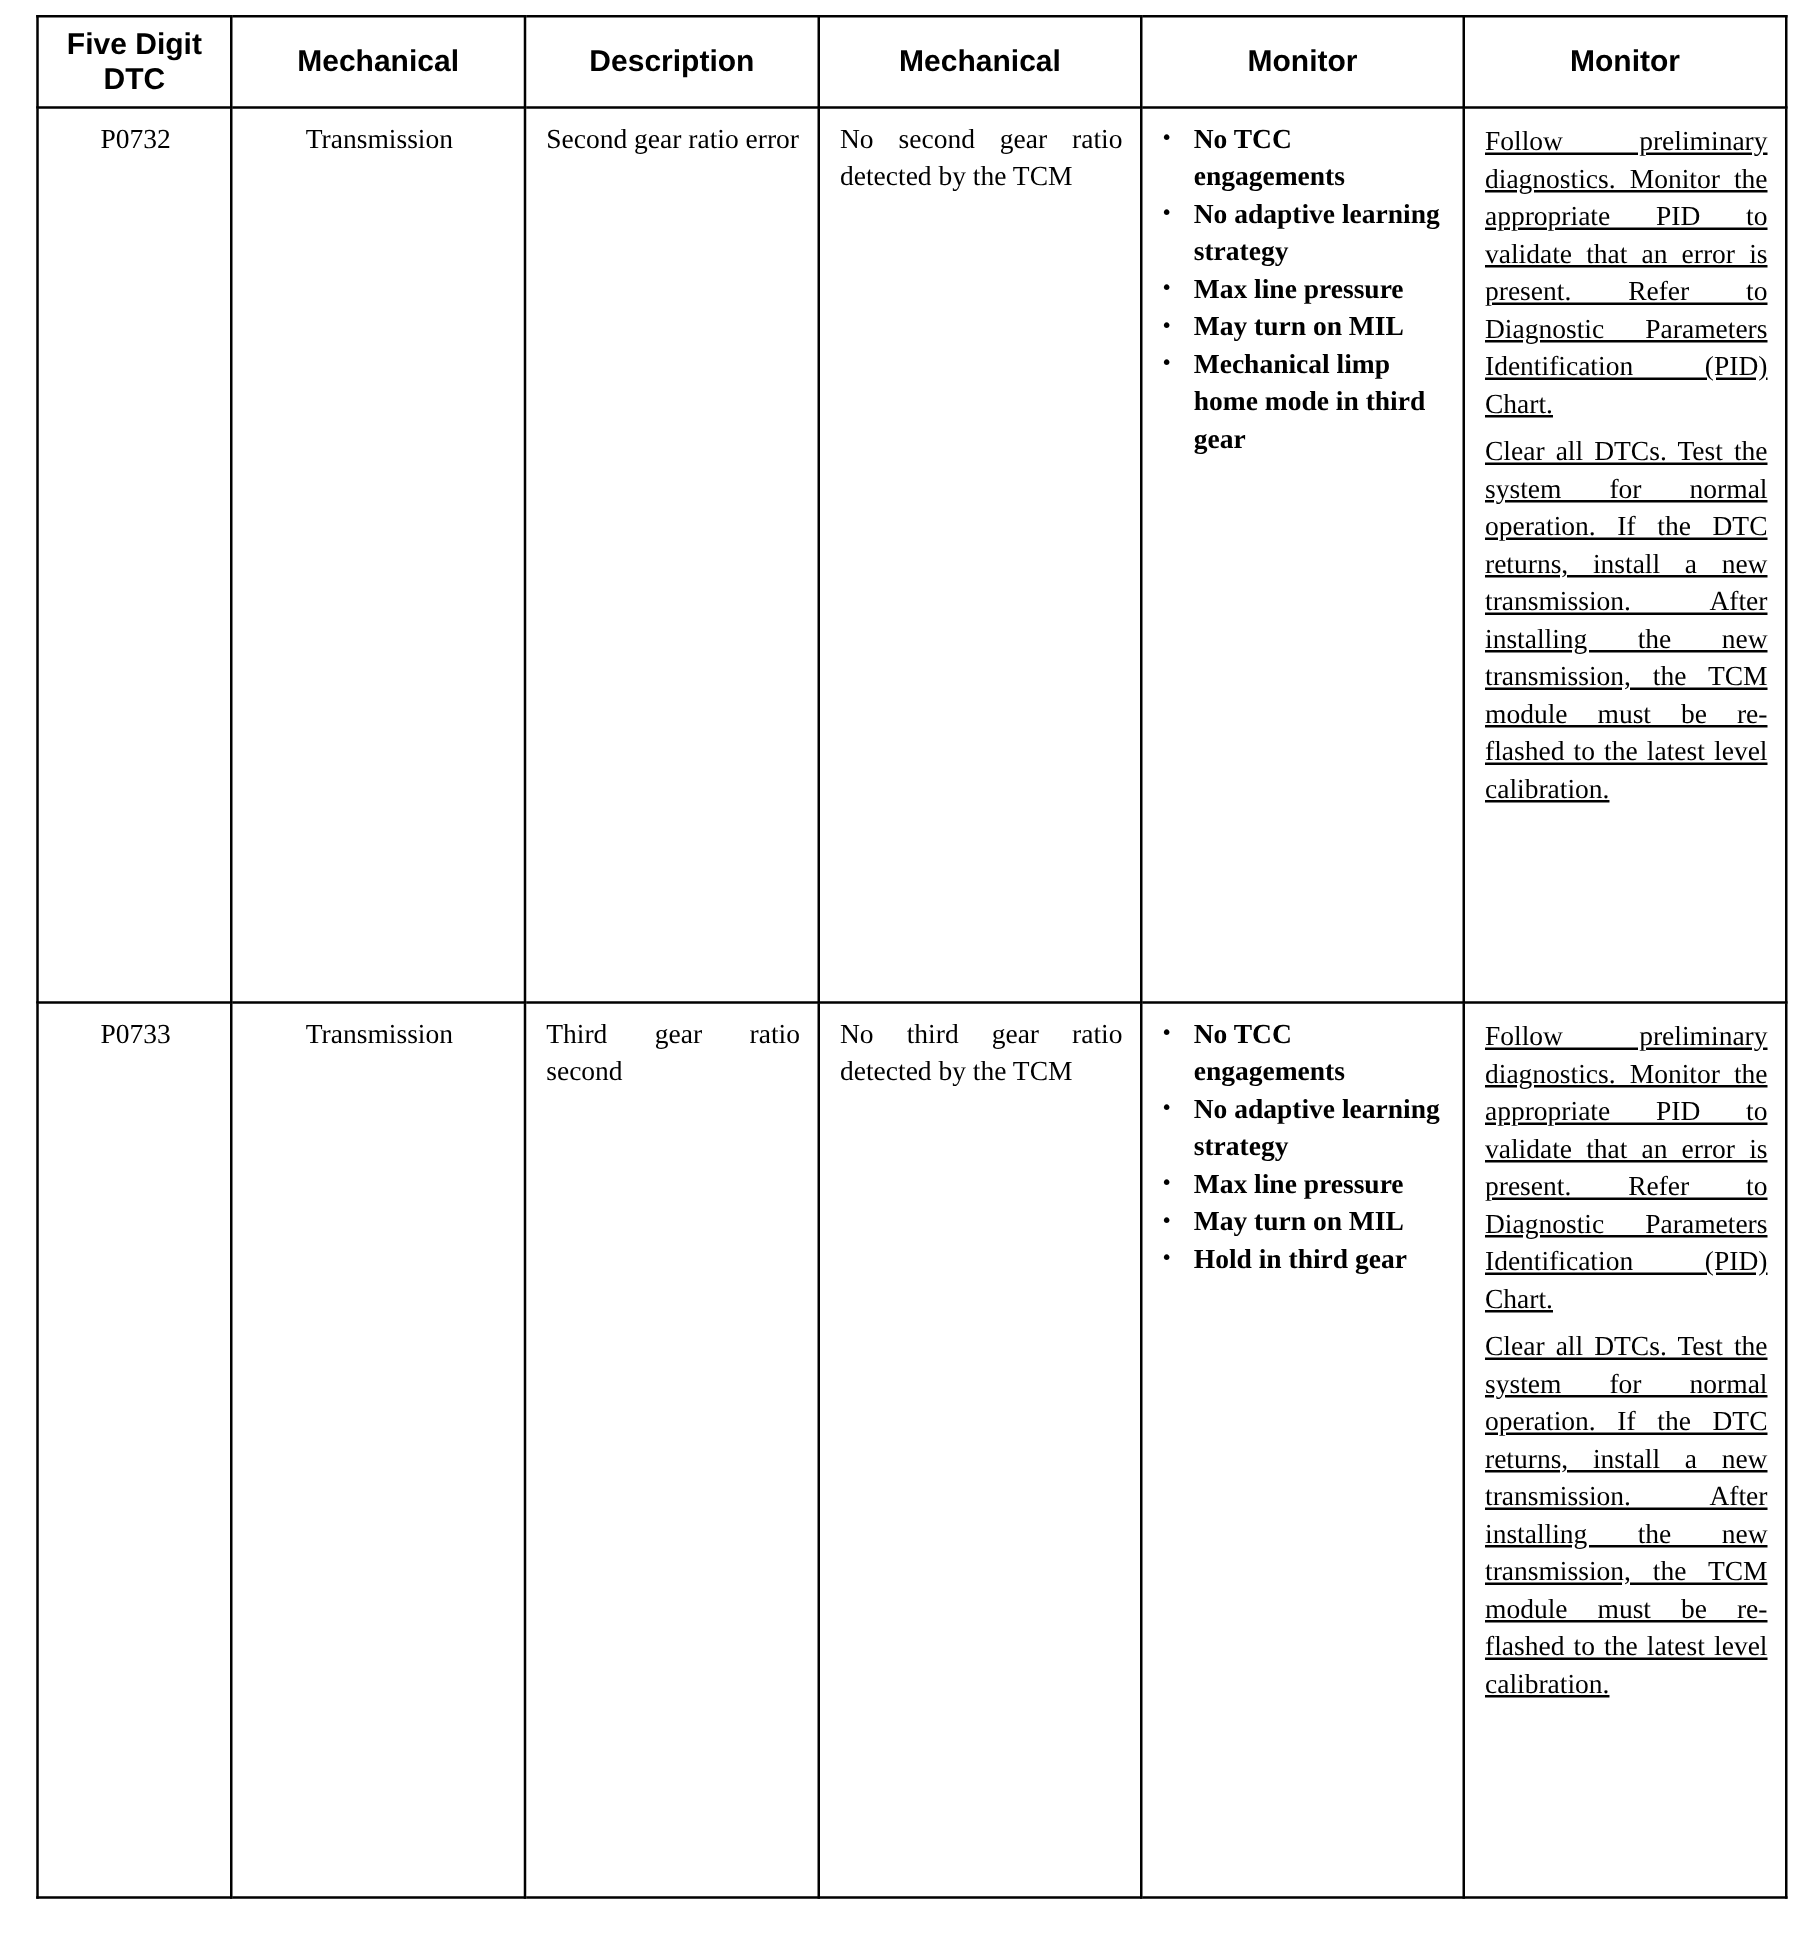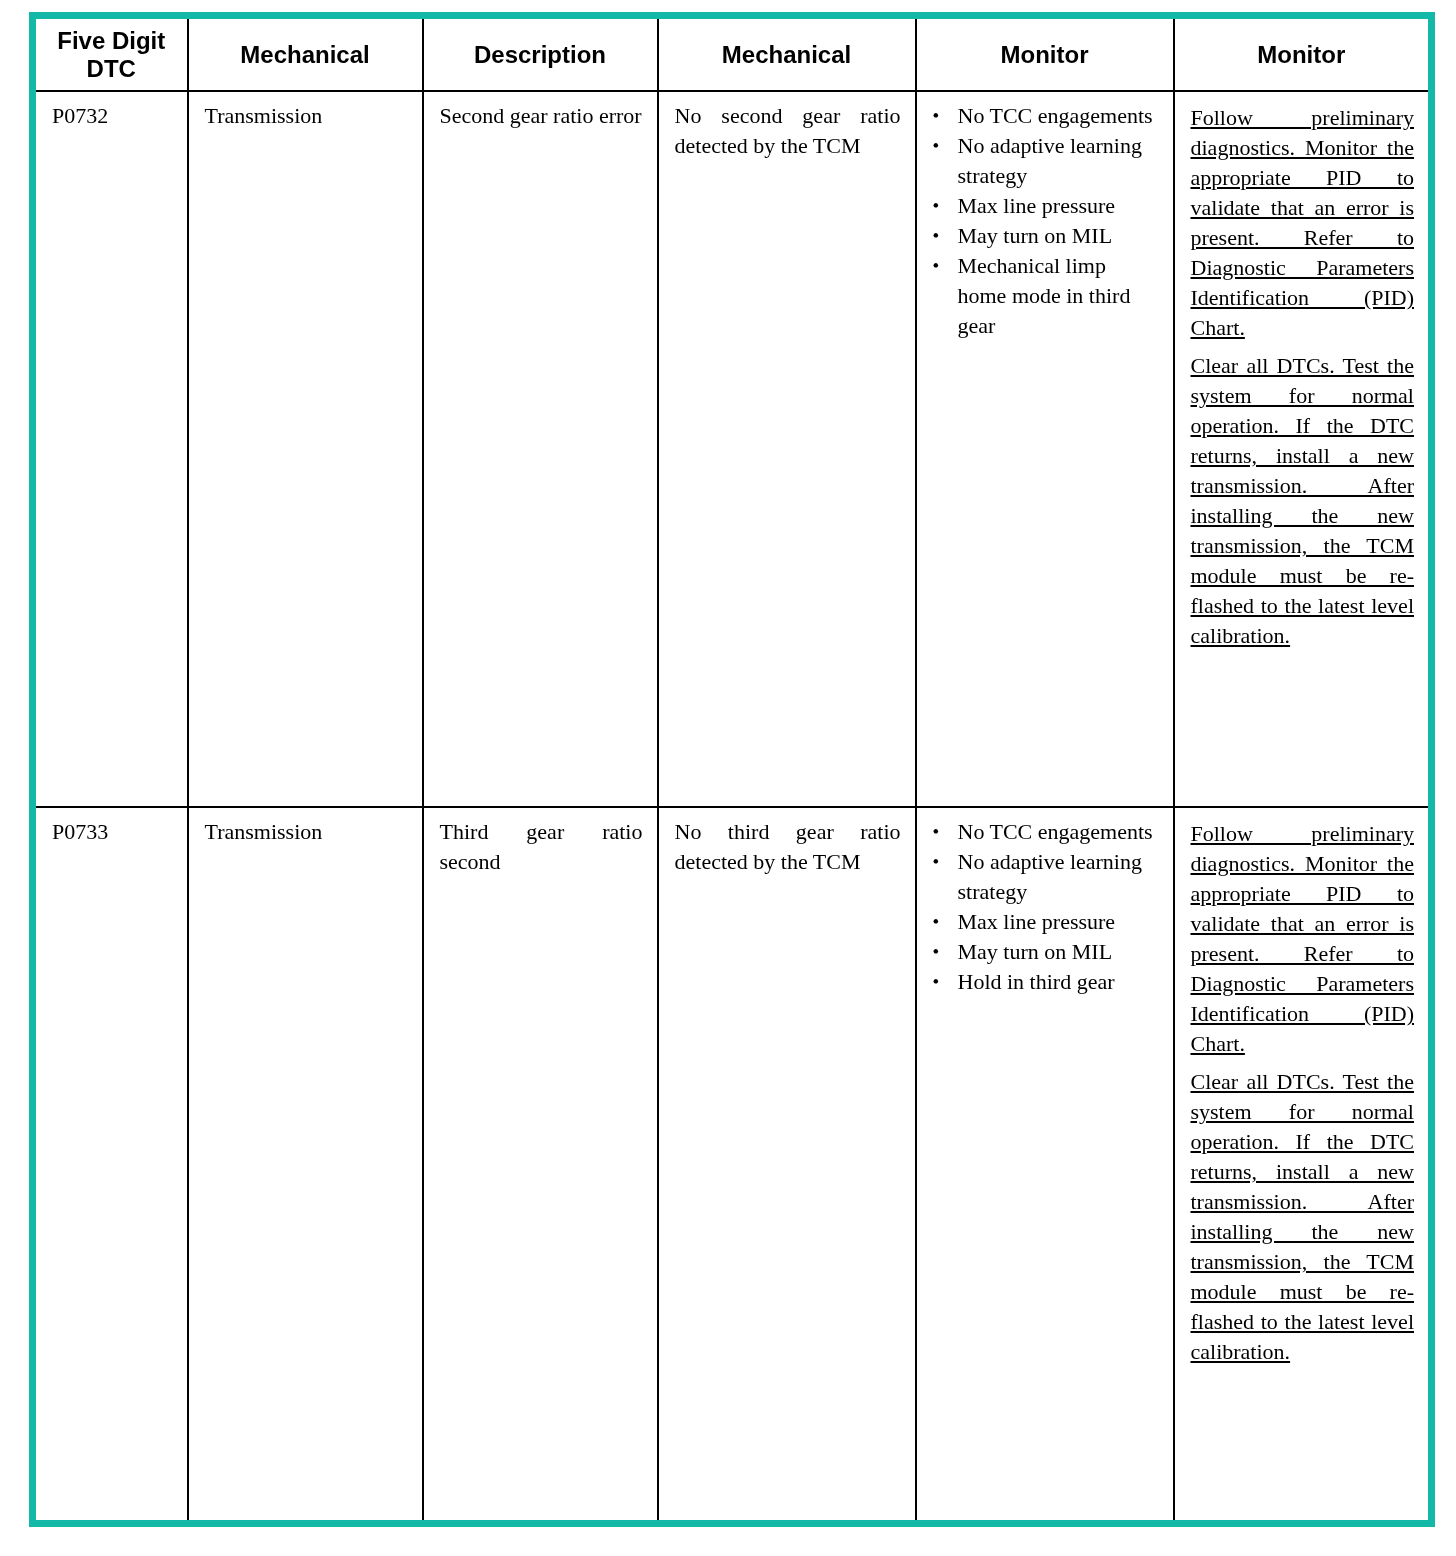--- a/index.html
+++ b/index.html
@@ -8,21 +8,21 @@
     width: 1456px;
     color: #000;
     font-family: "Liberation Serif", serif;
   }
   .page { padding: 12px 28px 14px 29px; }
 
   table.dtc-table {
     border-collapse: collapse;
     table-layout: fixed;
     width: 1399px;
-    border: 7px solid #14b8a6;
+    border: 2px solid #14b8a6;
   }
   .dtc-table th, .dtc-table td {
     border: 2px solid #000;
   }
   .dtc-table th {
     font-family: "Liberation Sans", sans-serif;
     font-weight: 700;
     font-size: 24px;
     line-height: 1.15;
     text-align: center;
@@ -31,28 +31,28 @@
     height: 72px;
   }
   .dtc-table td {
     vertical-align: top;
     font-size: 22px;
     line-height: 30px;
     padding: 9px 14px 9px 16px;
   }
   tr.body-row { height: 716px; }
 
-  td.center { }
+  td.center { text-align: center; }
   .just { text-align: justify; }
   .para { text-align: justify; margin: 2px 0 8px 0; text-decoration: underline; }
   .para:last-child { margin-bottom: 0; }
 
   .bullet-item { display: flex; align-items: flex-start; }
   .bullet { flex: none; width: 25px; font-size: 19px; line-height: 30px; }
-  .bullet-text { flex: 1; }
+  .bullet-text { flex: 1; font-weight: bold; }
 </style>
 </head>
 <body>
 
 <div class="page">
   <table class="dtc-table">
     <colgroup>
       <col style="width:155px">
       <col style="width:235px">
       <col style="width:235px">

